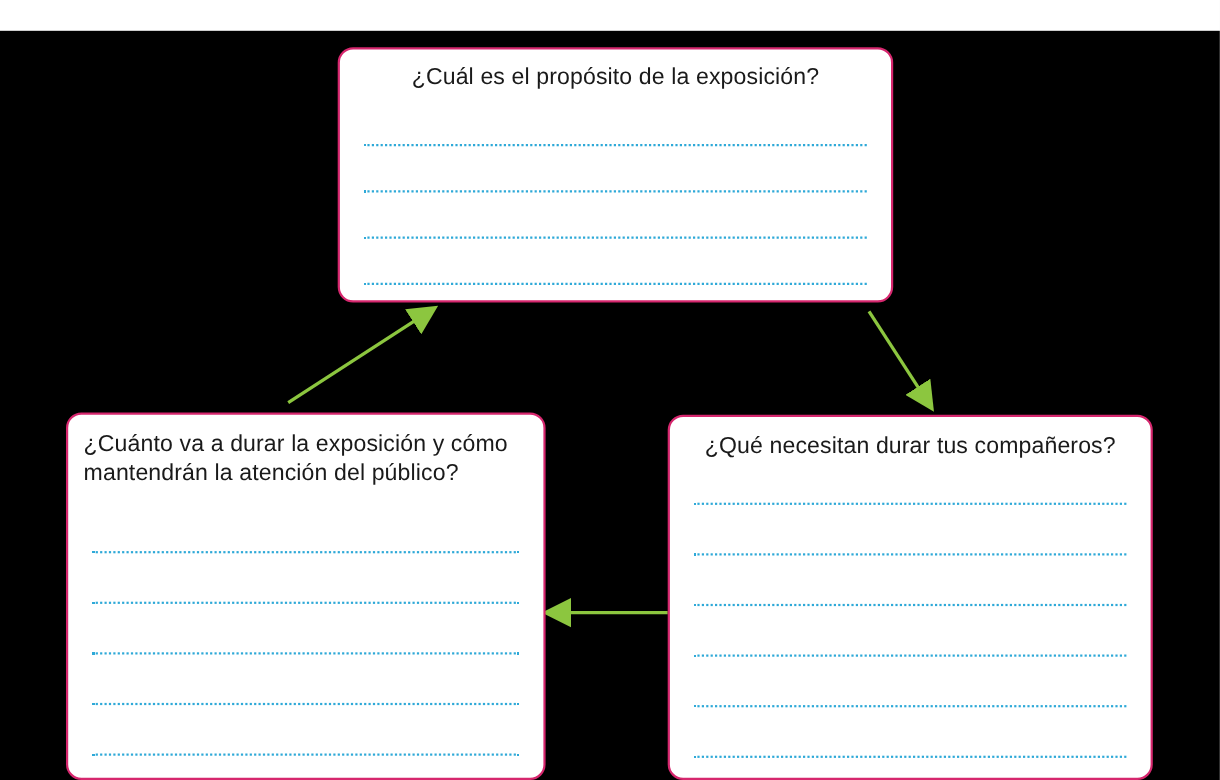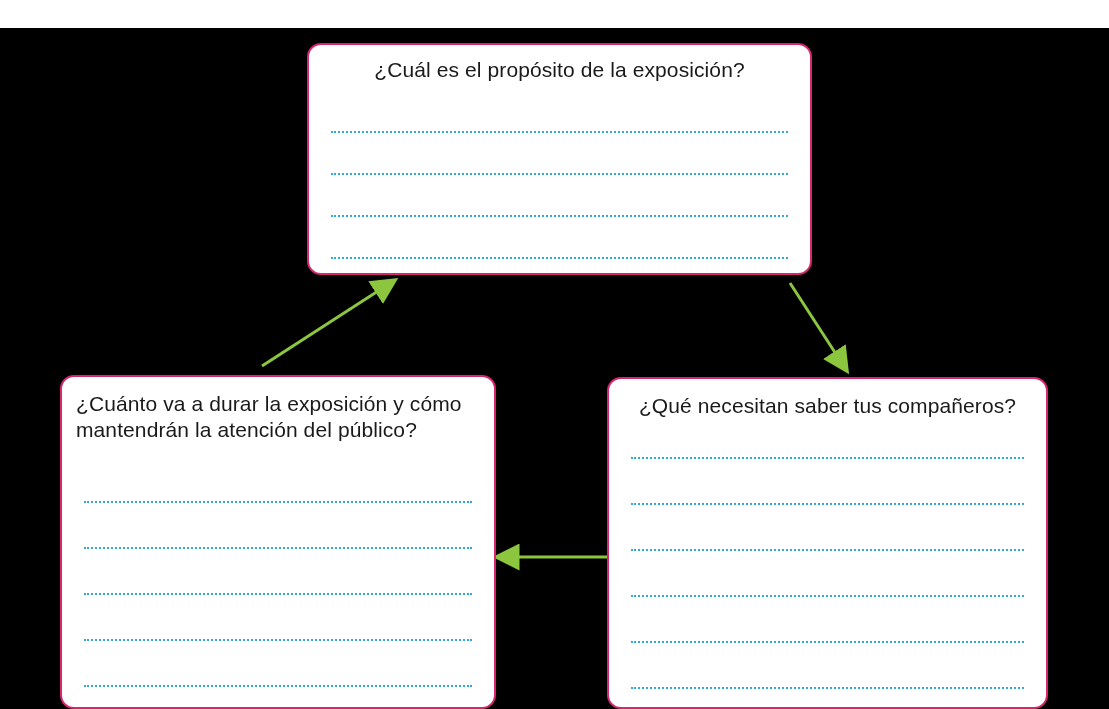--- a/index.html
+++ b/index.html
@@ -87,21 +87,21 @@
     <div class="lines" style="top:124px;">
       <div class="rule" style="margin-bottom:44px;"></div>
       <div class="rule" style="margin-bottom:44px;"></div>
       <div class="rule" style="margin-bottom:44px;"></div>
       <div class="rule" style="margin-bottom:44px;"></div>
       <div class="rule"></div>
     </div>
   </div>
 
   <div class="box" style="left:607px; top:349px; width:441px; height:332px;">
-    <div class="box-title" style="padding-top:14px;">¿Qué necesitan saber tus compañeros?</div>
+    <div class="box-title" style="padding-top:14px;">¿Qué necesitan durar tus compañeros?</div>
     <div class="lines" style="top:78px;">
       <div class="rule" style="margin-bottom:44px;"></div>
       <div class="rule" style="margin-bottom:44px;"></div>
       <div class="rule" style="margin-bottom:44px;"></div>
       <div class="rule" style="margin-bottom:44px;"></div>
       <div class="rule" style="margin-bottom:44px;"></div>
       <div class="rule"></div>
     </div>
   </div>
 

